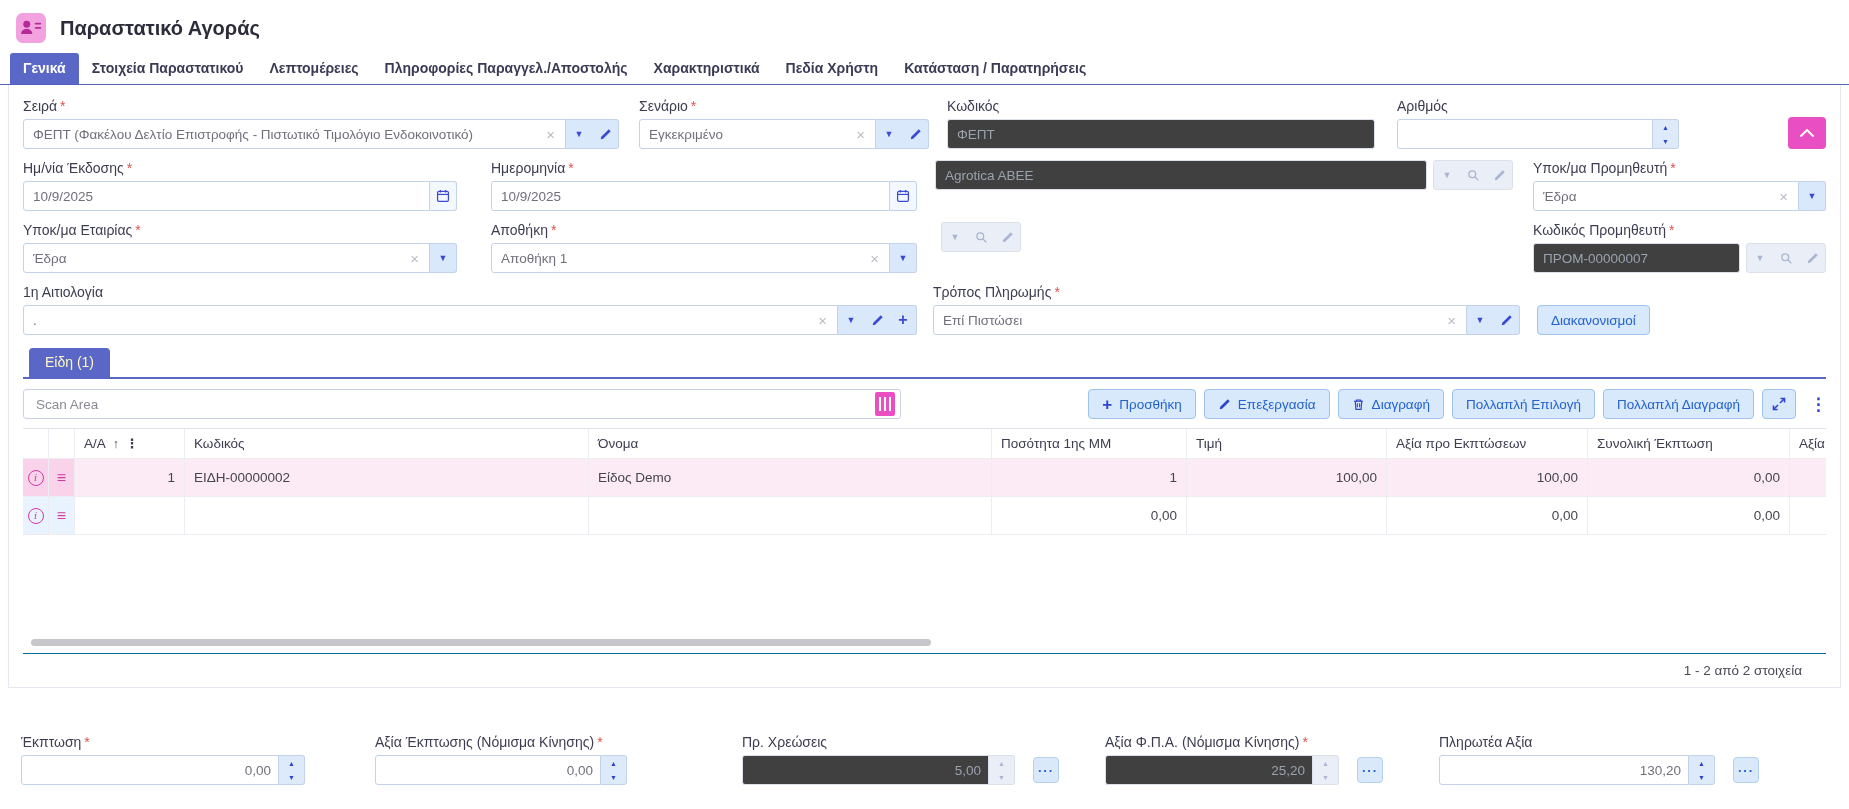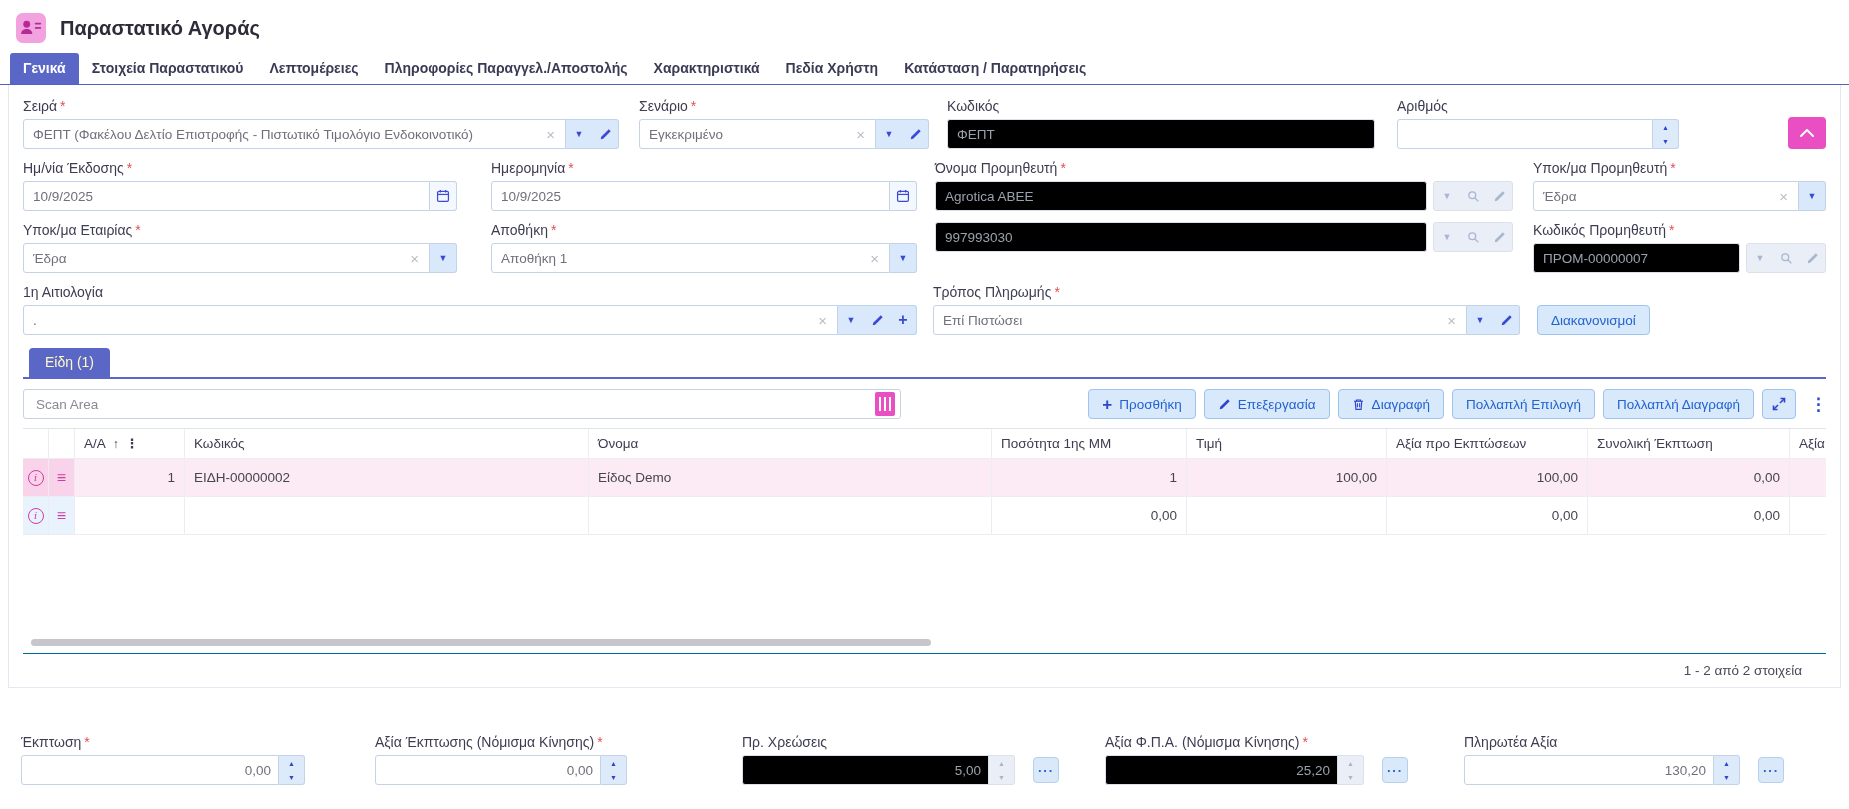--- a/index.html
+++ b/index.html
@@ -19,21 +19,21 @@
   
   .panel { margin:0 8px; border:1px solid #e5e8f0; border-top:none; padding:13px 14px 0; background:#fff; }
   .frow { display:flex; align-items:flex-start; margin-bottom:11px; }
   .field { display:flex; flex-direction:column; }
   .field > label { font-size:14px; color:#3d3d52; margin-bottom:5px; white-space:nowrap; }
   .req { color:#e04f4f; margin-left:3px; }
   .control { display:flex; align-items:stretch; height:30px; }
   .inputbox { flex:1; display:flex; align-items:center; border:1px solid #c4d2e8; border-radius:3px; background:#fff; padding:0 7px 0 9px; min-width:0; }
   .inputbox input { border:none; outline:none; background:transparent; flex:1; min-width:0; font:13.5px "Liberation Sans","DejaVu Sans",sans-serif; color:#70707c; padding:0; }
   .has-addon .inputbox { border-radius:3px 0 0 3px; }
-  .inputbox.ro { background:#000000; border-color:#dbe0ea;justify-content:center; }
+  .inputbox.ro { background:#404040; border-color:#dbe0ea;justify-content:center; }
   .inputbox.ro input { color:#9aa2ae; }
   .clear { color:#b9bdc6; font-size:15px; line-height:1; padding:0 3px; cursor:pointer; }
   .addons { display:flex; align-items:center; background:#d9e8fa; border:1px solid #c4d2e8; border-left:none; border-radius:0 3px 3px 0; }
   .addons.detached { border-left:1px solid #dbe0ea; border-radius:3px; margin-left:6px; }
   .addons.dis { background:#e9eef7; border-color:#dbe0ea; }
   .addon { width:26px; height:100%; display:flex; align-items:center; justify-content:center; color:#3a4ad4; cursor:pointer; }
   .addon.dd { font-size:9px; }
   .addon.plus { font-size:16px; font-weight:bold; }
   .addons.dis .addon { color:#a9b5d1; cursor:default; }
   .addons.lite { background:#f3f8fe; }
@@ -219,21 +219,20 @@
                 <line x1="1.8" y1="6.2" x2="14.2" y2="6.2"></line>
                 <line x1="5" y1="1" x2="5" y2="4"></line>
                 <line x1="11" y1="1" x2="11" y2="4"></line>
               </svg>
             </span>
         </div>
       </div>
     </div>
     <div style="width:18px"></div>
     <div class="field" style="width:578px">
-      <label><span>Όνομα Προμηθευτή</span><span class="req">*</span></label>
       <div class="control">
         <div class="inputbox ro">
             <input readonly="" value="Agrotica ABEE" style="">
           </div>
         <div class="addons dis detached">
           <span class="addon dd">▼</span>
           <span class="addon">
               <svg viewBox="0 0 16 16" width="13" height="13" fill="none" stroke="currentColor" stroke-width="1.6">
                 <circle cx="6.5" cy="6.5" r="4.2"></circle>
                 <line x1="9.8" y1="9.8" x2="14" y2="14"></line>
@@ -284,23 +283,20 @@
           <span class="clear">×</span>
         </div>
         <div class="addons">
             <span class="addon dd">▼</span>
           </div>
       </div>
     </div>
     <div style="width:18px"></div>
     <div class="field" style="width:578px">
       <div class="control">
-        <div class="inputbox ro">
-            <input readonly="" value="997993030" style="">
-          </div>
         <div class="addons dis detached">
           <span class="addon dd">▼</span>
           <span class="addon">
               <svg viewBox="0 0 16 16" width="13" height="13" fill="none" stroke="currentColor" stroke-width="1.6">
                 <circle cx="6.5" cy="6.5" r="4.2"></circle>
                 <line x1="9.8" y1="9.8" x2="14" y2="14"></line>
               </svg>
             </span>
           <span class="addon">
               <svg viewBox="0 0 16 16" width="13" height="13">
@@ -529,21 +525,21 @@
           </div>
       </div>
       <button class="dots-btn">···</button>
     </div>
   </div>
   <div style="width:46px"></div>
 
   <div class="field num">
     <label><span>Αξία Φ.Π.Α. (Νόμισμα Κίνησης)</span><span class="req">*</span></label>
     <div class="tgroup">
-      <div class="control has-addon" style="width:259px">
+      <div class="control has-addon" style="width:234px">
         <div class="inputbox ro">
             <input readonly="" value="25,20" style="">
           </div>
         <div class="spin dis">
             <span>▲</span>
             <span>▼</span>
           </div>
       </div>
       <button class="dots-btn">···</button>
     </div>

